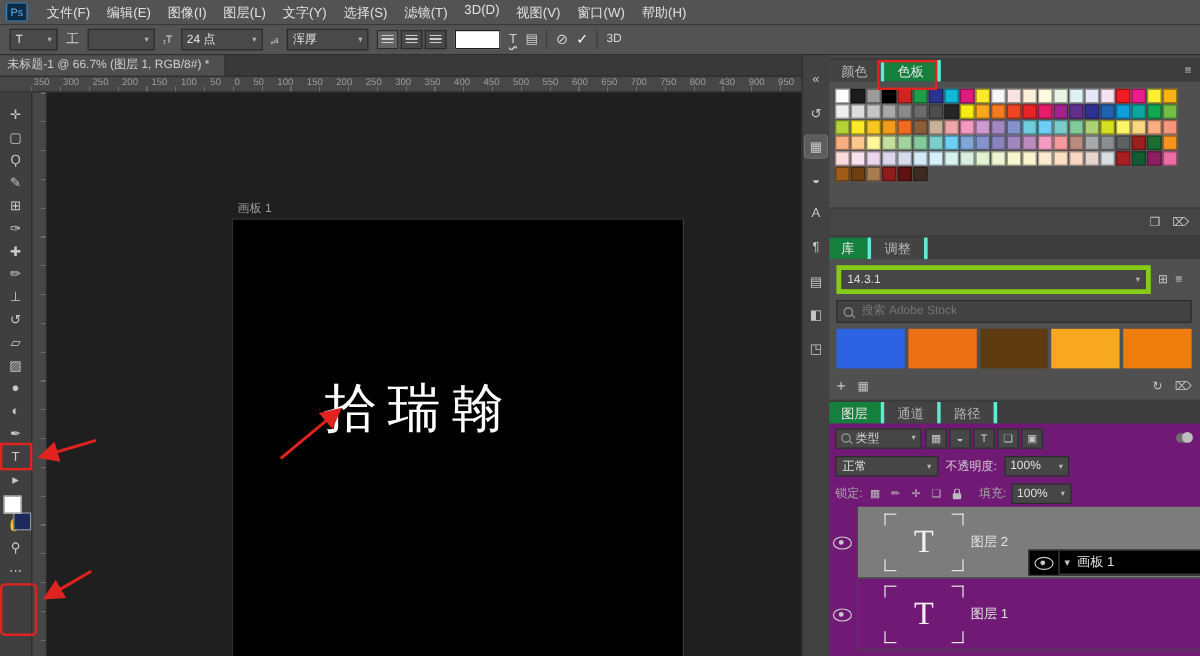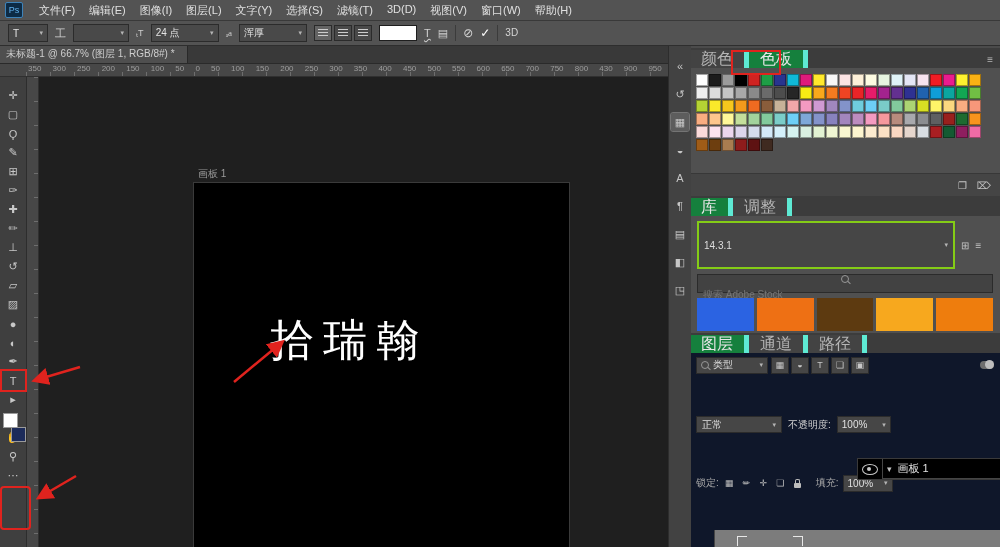--- a/index.html
+++ b/index.html
@@ -53,51 +53,51 @@
   .canvas-text{position:absolute;left:76px;top:128px;color:#ffffff;font-size:44px;font-weight:200;letter-spacing:9px;white-space:nowrap;}
   
   .strip{position:absolute;top:45px;left:668px;width:22px;bottom:0;background:#424242;border-left:1px solid #2d2d2d;
          display:flex;flex-direction:column;align-items:center;padding-top:12px;gap:10px;z-index:4;}
   .strip-icon{width:18px;height:18px;display:flex;align-items:center;justify-content:center;color:#c6c6c6;
               font-size:11px;border-radius:2px;}
   .strip-icon.active{background:#5d5d5d;outline:1px solid #747474;}
   .dock{position:absolute;top:45px;left:690px;right:0;bottom:0;background:#4b4b4b;}
   .tabbar{height:20px;background:#3c3c3c;display:flex;align-items:flex-end;position:relative;}
   .tab{height:18px;padding:0 11px;display:flex;align-items:center;background:#434343;color:#b5b5b5;
-       font-size:16px;border-right:5px solid #5eead4;}
+       font-size:11px;border-right:3px solid #5eead4;}
   .tab.active{background:#15803d;color:#e5e5e5;}
   .panel-menu{margin-left:auto;color:#b9b9b9;padding:0 7px 3px 0;font-size:10px;}
   
   .sw-panel{position:absolute;top:3px;left:0;right:0;height:148px;}
   .sw-body{position:absolute;top:20px;left:0;right:0;bottom:22px;background:#505050;padding:6px;}
   .swatch-grid{display:grid;grid-template-columns:repeat(22,12px);grid-auto-rows:12px;gap:1px;}
   .swatch{width:12px;height:12px;box-shadow:inset 0 0 0 1px rgba(0,0,0,.35);}
   .sw-footer{position:absolute;bottom:0;height:22px;left:0;right:0;background:#454545;border-top:1px solid #383838;
              display:flex;align-items:center;justify-content:flex-end;gap:10px;padding:0 9px;color:#c4c4c4;font-size:10px;}
   
   .lib-panel{position:absolute;top:151px;left:0;right:0;height:137px;}
   .lib-body{position:absolute;top:20px;left:0;right:0;bottom:0;background:#505050;padding:5px 7px;}
   .lib-row{display:flex;align-items:center;gap:6px;}
-  .lib-select{width:244px;height:16px;background:#464646;border:2px solid #84cc16;display:flex;align-items:center;
-              padding:14px 5px;font-size:10px;color:#dedede;}
+  .lib-select{width:244px;height:16px;background:#464646;border:4px solid #84cc16;display:flex;align-items:center;
+              padding:0 5px;font-size:10px;color:#dedede;}
   .mini-ic{color:#c4c4c4;font-size:10px;}
   .search{margin-top:5px;height:17px;background:#424242;border:1px solid #2b2b2b;display:flex;align-items:center;
-          gap:5px;padding:0 5px;flex-direction:column;}
+          gap:5px;padding:0 5px;}
   .search input{background:transparent;border:0;outline:0;color:#9a9a9a;font-size:10px;width:100%;
                 font-family:"Liberation Sans",sans-serif;}
   .mag{width:6px;height:6px;border:1px solid #979797;border-radius:50%;position:relative;flex:0 0 auto;}
   .mag::after{content:"";position:absolute;width:4px;height:1px;background:#979797;transform:rotate(45deg);right:-3px;bottom:-1px;}
   .section-lbl{margin-top:7px;color:#c9c9c9;font-size:10px;display:flex;align-items:center;gap:5px;}
   .chips{display:flex;gap:3px;margin-top:5px;}
   .chip{width:57px;height:33px;}
   .lib-footer{display:flex;align-items:center;gap:10px;margin-top:7px;color:#c4c4c4;font-size:11px;}
   .lib-footer .right{margin-left:auto;display:flex;gap:10px;}
   
   .ly-panel{position:absolute;top:288px;left:0;right:0;bottom:0;}
-  .ly-body{position:absolute;top:20px;left:0;right:0;bottom:0;background:#0f172a;display:flex;flex-direction:column;gap:36px;}
+  .ly-body{position:absolute;top:20px;left:0;right:0;bottom:0;background:#701a75;display:flex;flex-direction:column;}
   .filter-row{display:flex;align-items:center;gap:3px;padding:3px 6px;height:18px;}
   .kind-select{width:62px;height:15px;background:#464646;border:1px solid #2b2b2b;display:flex;align-items:center;
                gap:4px;padding:0 4px;font-size:10px;color:#d8d8d8;}
   .f-icon{width:16px;height:15px;background:#464646;border:1px solid #2b2b2b;font-size:9px;display:flex;
           align-items:center;justify-content:center;color:#c7c7c7;}
   .f-toggle{margin-left:auto;width:14px;height:8px;border-radius:4px;background:#6e6e6e;position:relative;}
   .f-toggle::after{content:"";position:absolute;right:0;top:-1px;width:9px;height:9px;border-radius:50%;background:#bdbdbd;}
   .blend-row{display:flex;align-items:center;gap:6px;padding:2px 6px;height:19px;font-size:10px;color:#cfcfcf;}
   .blend-select{width:74px;height:15px;background:#464646;border:1px solid #2b2b2b;display:flex;align-items:center;
                 padding:0 5px;font-size:10px;color:#e0e0e0;}

